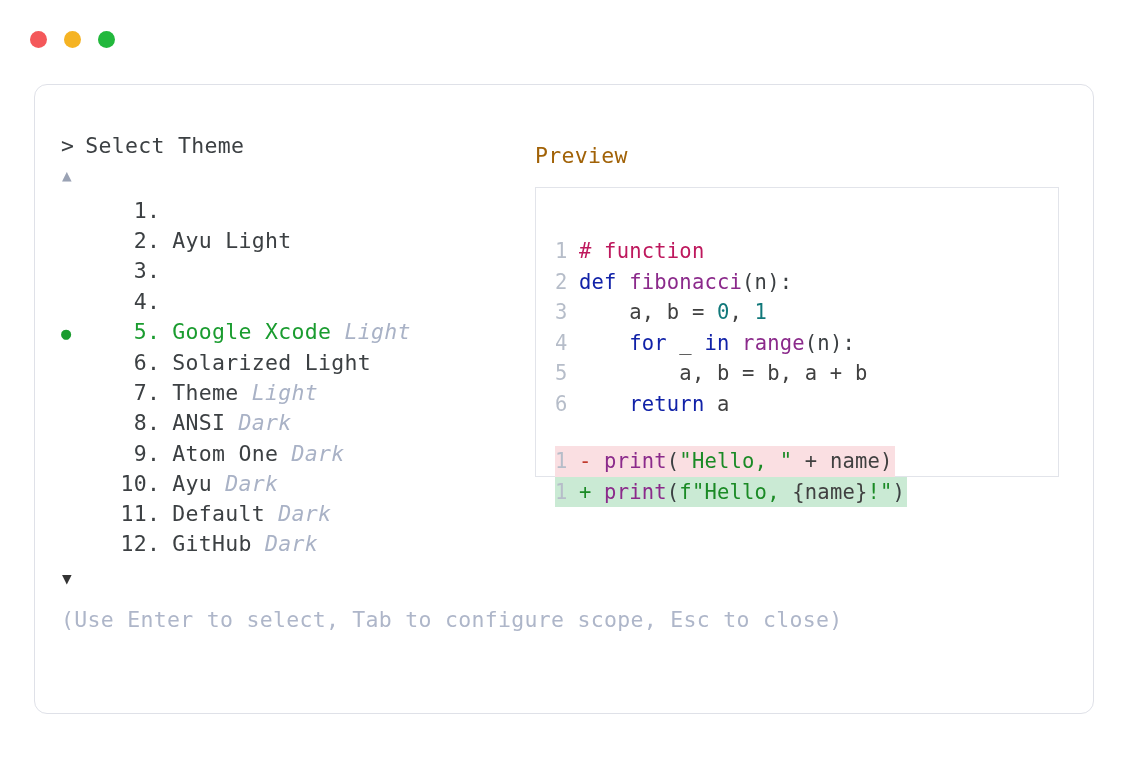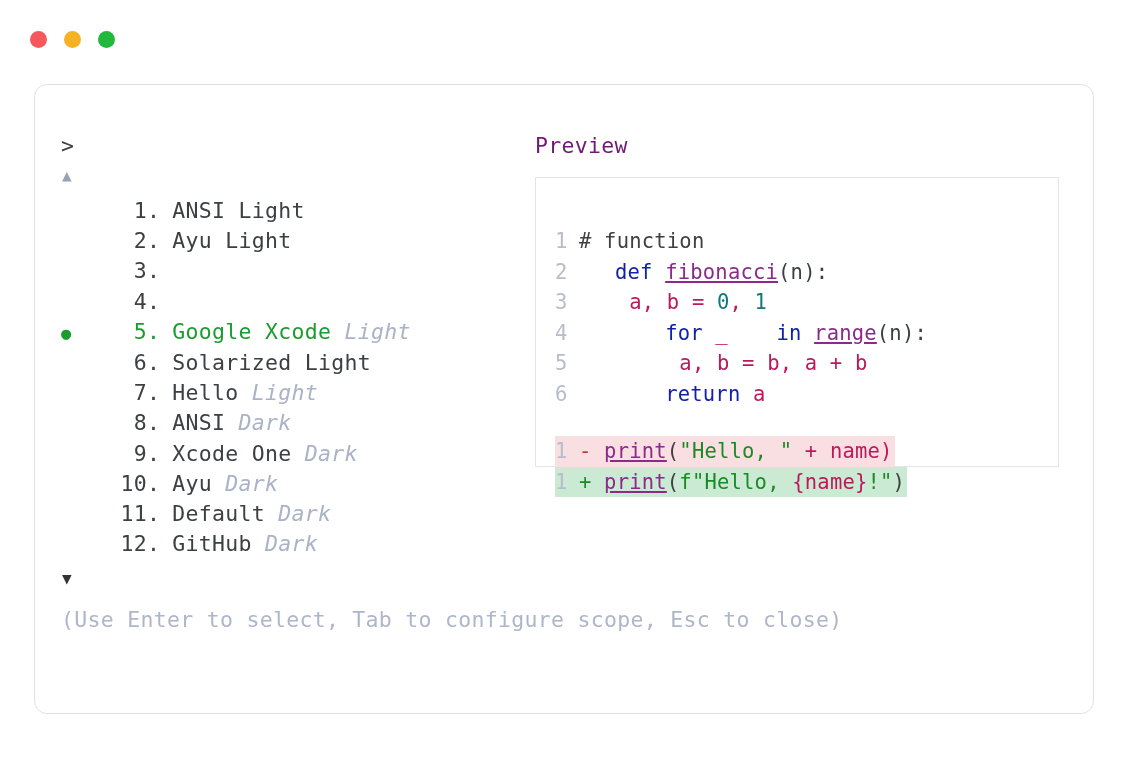--- a/index.html
+++ b/index.html
@@ -137,21 +137,22 @@
   #preview-column {
     position: absolute;
     left: 500px;
     top: 48px;
     width: 540px;
   }
   #preview-title {
     font-size: 21.5px;
     line-height: 26px;
     letter-spacing: 0.3px;
-    color: #701a75;
+    color: #a16207;
+    margin-top: 10px;
   }
   #preview-panel {
     margin-top: 18px;
     width: 524px;
     height: 290px;
     box-sizing: border-box;
     border: 1.4px solid #e2e4ea;
     background: #ffffff;
     position: relative;
   }
@@ -170,25 +171,25 @@
     letter-spacing: 0.2px;
   }
   .ln {
     flex: 0 0 24px;
     width: 24px;
     text-align: left;
     color: #b6bdc9;
   }
   .code-text { color: #3c4043; }
 
-  .tok-comment  { color: #404040; }
-  .tok-keyword  { color: #1122a8; margin-left: 36px; }
-  .tok-func     { color: #8b2a8b; text-decoration: underline; }
+  .tok-comment  { color: #be185d; }
+  .tok-keyword  { color: #1122a8; }
+  .tok-func     { color: #8b2a8b; }
   .tok-number   { color: #11787a; }
-  .tok-plain    { color: #be185d; }
+  .tok-plain    { color: #404040; }
   .tok-string   { color: #1a8a25; }
   .tok-punct    { color: #3c4043; }
 
   
   #diff-block {
     margin-top: 27px;
   }
   .diff-line {
     display: flex;
     align-items: baseline;
@@ -217,34 +218,35 @@
   <div class="dot dot-min"></div>
   <div class="dot dot-max"></div>
 </div>
 
 <div id="tui-card">
 
   <div id="theme-column">
 
     <div id="prompt-row">
       <span id="prompt-caret">&gt;</span>
+      <span id="prompt-title">Select Theme</span>
     </div>
 
     <div id="scroll-up-arrow">▲</div>
 
     <div id="theme-list">
-        <div class="theme-row"><span class="row-bullet"></span><span class="row-index">1</span><span class="row-dot-sep">.</span><span class="row-name">ANSI Light</span></div>
+        <div class="theme-row"><span class="row-bullet"></span><span class="row-index">1</span><span class="row-dot-sep">.</span></div>
         <div class="theme-row"><span class="row-bullet"></span><span class="row-index">2</span><span class="row-dot-sep">.</span><span class="row-name">Ayu Light</span></div>
         <div class="theme-row"><span class="row-bullet"></span><span class="row-index">3</span><span class="row-dot-sep">.</span></div>
         <div class="theme-row"><span class="row-bullet"></span><span class="row-index">4</span><span class="row-dot-sep">.</span></div>
         <div class="theme-row is-selected"><span class="row-bullet">●</span><span class="row-index">5</span><span class="row-dot-sep">.</span><span class="row-name">Google Xcode</span><span class="row-variant"> Light</span></div>
         <div class="theme-row"><span class="row-bullet"></span><span class="row-index">6</span><span class="row-dot-sep">.</span><span class="row-name">Solarized Light</span></div>
-        <div class="theme-row"><span class="row-bullet"></span><span class="row-index">7</span><span class="row-dot-sep">.</span><span class="row-name">Hello</span><span class="row-variant"> Light</span></div>
+        <div class="theme-row"><span class="row-bullet"></span><span class="row-index">7</span><span class="row-dot-sep">.</span><span class="row-name">Theme</span><span class="row-variant"> Light</span></div>
         <div class="theme-row"><span class="row-bullet"></span><span class="row-index">8</span><span class="row-dot-sep">.</span><span class="row-name">ANSI</span><span class="row-variant"> Dark</span></div>
-        <div class="theme-row"><span class="row-bullet"></span><span class="row-index">9</span><span class="row-dot-sep">.</span><span class="row-name">Xcode One</span><span class="row-variant"> Dark</span></div>
+        <div class="theme-row"><span class="row-bullet"></span><span class="row-index">9</span><span class="row-dot-sep">.</span><span class="row-name">Atom One</span><span class="row-variant"> Dark</span></div>
         <div class="theme-row"><span class="row-bullet"></span><span class="row-index">10</span><span class="row-dot-sep">.</span><span class="row-name">Ayu</span><span class="row-variant"> Dark</span></div>
         <div class="theme-row"><span class="row-bullet"></span><span class="row-index">11</span><span class="row-dot-sep">.</span><span class="row-name">Default</span><span class="row-variant"> Dark</span></div>
         <div class="theme-row"><span class="row-bullet"></span><span class="row-index">12</span><span class="row-dot-sep">.</span><span class="row-name">GitHub</span><span class="row-variant"> Dark</span></div>
       </div>
 
     <div id="scroll-down-arrow">▼</div>
   </div>
 
   <div id="footer-hint">(Use Enter to select, Tab to configure scope, Esc to close)</div>
 

